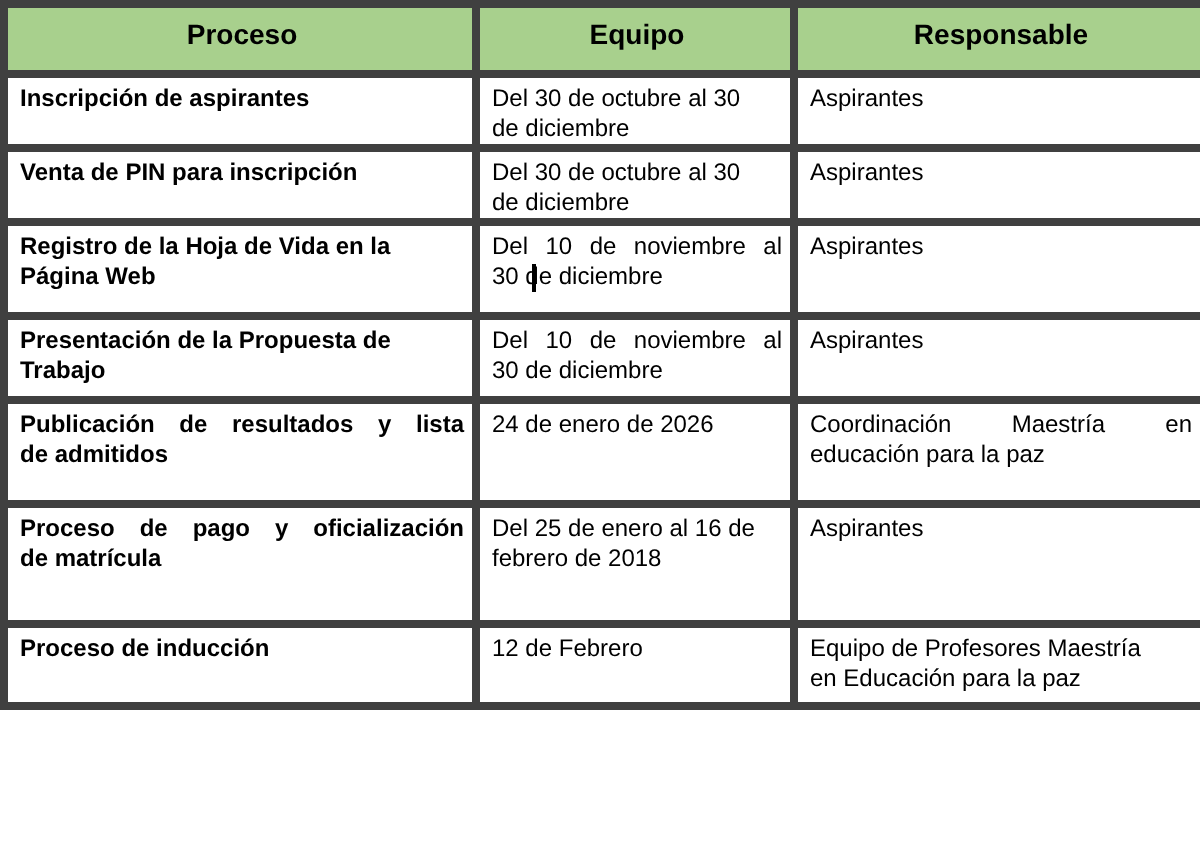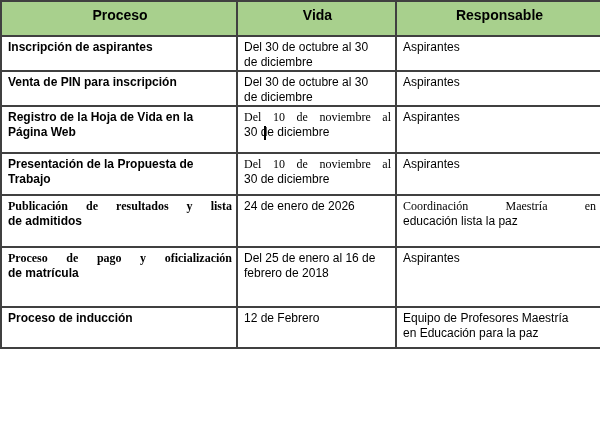--- a/index.html
+++ b/index.html
@@ -11,21 +11,21 @@
     overflow: hidden;
   }
   table.doc-table {
     border-collapse: collapse;
     table-layout: fixed;
     width: 600px;
     font-family: "Liberation Sans", sans-serif;
     color: #000000;
   }
   td, th {
-    border: 2px solid #404040;
+    border: 4px solid #404040;
     vertical-align: top;
     padding: 3px 4px 0 6px;
     font-size: 12px;
     line-height: 15px;
     overflow: hidden;
   }
   th.hdr {
     background: #A8D08D;
     text-align: center;
     font-size: 14px;
@@ -33,21 +33,20 @@
     font-weight: bold;
     padding-top: 5px;
   }
   td.c1 { font-weight: bold; }
   td.c2, td.c3 { font-weight: normal; }
   .ln { white-space: nowrap; }
   .ln.just {
     white-space: normal;
     text-align: justify;
     text-align-last: justify;
-    font-family: Liberation Serif, serif;
   }
   .rel { position: relative; }
   .caret {
     position: absolute;
     left: 26px;
     top: 19px;
     width: 1.5px;
     height: 14px;
     background: #000000;
   }
@@ -57,21 +56,21 @@
 
 <table class="doc-table">
   <colgroup>
     <col style="width:236px">
     <col style="width:159px">
     <col style="width:205px">
   </colgroup>
   <tbody>
     <tr style="height:35px">
       <th class="hdr">Proceso</th>
-      <th class="hdr">Vida</th>
+      <th class="hdr">Equipo</th>
       <th class="hdr">Responsable</th>
     </tr>
 
     <tr style="height:33px">
       <td class="c1">Inscripción de aspirantes</td>
       <td class="c2">
           <div class="ln">Del 30 de octubre al 30</div>
           <div class="ln">de diciembre</div>
         </td>
       <td class="c3">Aspirantes</td>
@@ -116,21 +115,21 @@
 
 
     <tr style="height:52px">
       <td class="c1">
           <div class="ln just">Publicación de resultados y lista</div>
           <div class="ln">de admitidos</div>
         </td>
       <td class="c2">24 de enero de 2026</td>
       <td class="c3">
           <div class="ln just">Coordinación Maestría en</div>
-          <div class="ln">educación lista la paz</div>
+          <div class="ln">educación para la paz</div>
         </td>
     </tr>
 
     <tr style="height:60px">
       <td class="c1">
           <div class="ln just">Proceso de pago y oficialización</div>
           <div class="ln">de matrícula</div>
         </td>
       <td class="c2">
           <div class="ln">Del 25 de enero al 16 de</div>

